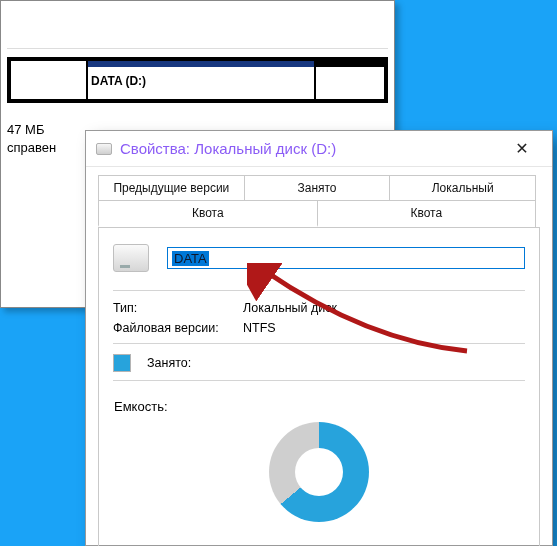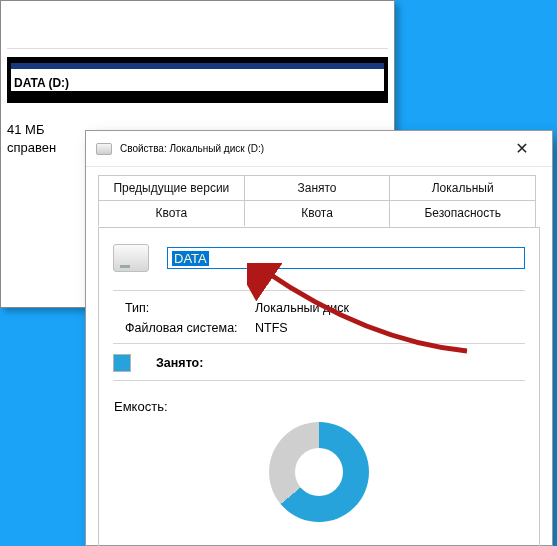--- a/index.html
+++ b/index.html
@@ -23,21 +23,20 @@
     }
     .bg-top { height: 44px; border-bottom: 1px solid #ddd; margin: 4px 6px 0 6px; }
     .bg-partitions {
       margin: 8px 6px 0 6px;
       border: 2px solid #000;
       height: 46px;
       display: flex;
       gap: 2px;
       padding: 2px;
       background: #000;
-      flex-direction: column;
     }
     .bg-part-left {
       width: 75px; background: #fff;
     }
     .bg-part-mid {
       flex: 1;
       background: #fff;
       border-top: 6px solid #17377f;
       padding: 7px 3px 0 3px;
       font-weight: 700;
@@ -72,22 +71,22 @@
     }
     .titlebar .drv-ico {
       width: 16px; height: 12px;
       background: linear-gradient(#f6f6f6,#cfcfcf);
       border: 1px solid #b0b0b0;
       border-radius: 2px;
       margin-right: 8px;
     }
     .titlebar .title {
       flex: 1;
-      font-size: 10px;
-      color: #000000;
+      font-size: 15px;
+      color: #8b5cf6;
     }
     .titlebar .close {
       width: 40px; text-align: center;
       font-size: 16px; color: #222;
       cursor: pointer;
       font-family: Arial, sans-serif;
     }
 
     .tabbar {
       padding: 8px 16px 0 12px;
@@ -143,34 +142,33 @@
     .name-field {
       flex: 1;
       border: 1px solid #0078d7;
       height: 22px;
       padding: 2px 4px;
       display: flex;
       align-items: center;
     }
     .name-selected {
       background: #0078d7;
-      color: #fef9c3;
+      color: #0f172a;
       padding: 0 2px;
       font-size: 13px;
     }
 
-    .kv { display:flex; margin: 6px 12px; font-size: 12.5px; }
+    .kv { display:flex; margin: 6px 0; font-size: 12.5px; }
     .kv .k { width: 130px; }
     .kv .v { }
     hr.sep { border: none; border-top: 1px solid #d4d4d4; margin: 8px 0 10px 0; }
 
     .legend-row {
-      display: flex; align-items: center; gap: 25px; margin: 4px 0;
+      display: flex; align-items: center; gap: 16px; margin: 4px 0;
       font-size: 12.5px;
-      font-weight: bold;
     }
     .legend-sw {
       width: 18px; height: 18px; border: 1px solid #b4b4b4;
     }
     .sw-used { background: #27a3dc; }
     .sw-free { background: #cfcfcf; }
 
     .cap-label { margin: 18px 0 8px 1px; font-size: 13px; }
 
     .donut-wrap { width: 100%; display:flex; justify-content:center; }
@@ -198,61 +196,60 @@
 <div class="bg-window">
   <div class="bg-top"></div>
   <div class="bg-partitions">
     <div class="bg-part-left"></div>
     <div class="bg-part-mid">
       <span>DATA  (D:)</span>
     </div>
     <div class="bg-part-right"></div>
   </div>
   <div class="bg-status">
-    <div>41 МБ</div>
+    <div>47 МБ</div>
     <div>справен</div>
   </div>
 </div>
 
 <div class="dialog">
   <div class="titlebar">
     <span class="drv-ico"></span>
     <span class="title">Свойства: Локальный диск (D:)</span>
     <span class="close">✕</span>
   </div>
 
   <div class="tabbar">
     <div class="tab-row row1">
       <div class="tab">Предыдущие версии</div>
       <div class="tab">Занято</div>
       <div class="tab">Локальный</div>
     </div>
     <div class="tab-row row2">
       <div class="tab active">Квота</div>
       <div class="tab">Квота</div>
-      <div class="tab">Безопасность</div>
     </div>
   </div>
 
   <div class="tab-body">
     <div class="name-row">
       <div class="big-drive-icon"></div>
       <div class="name-field">
         <span class="name-selected">DATA</span>
       </div>
     </div>
 
     <hr class="sep">
 
     <div class="kv">
       <span class="k">Тип:</span>
       <span class="v">Локальный диск</span>
     </div>
     <div class="kv">
-      <span class="k">Файловая система:</span>
+      <span class="k">Файловая версии:</span>
       <span class="v">NTFS</span>
     </div>
 
     <hr class="sep">
 
     <div class="legend-row">
       <span class="legend-sw sw-used"></span>
       <span>Занято:</span>
     </div>
 

